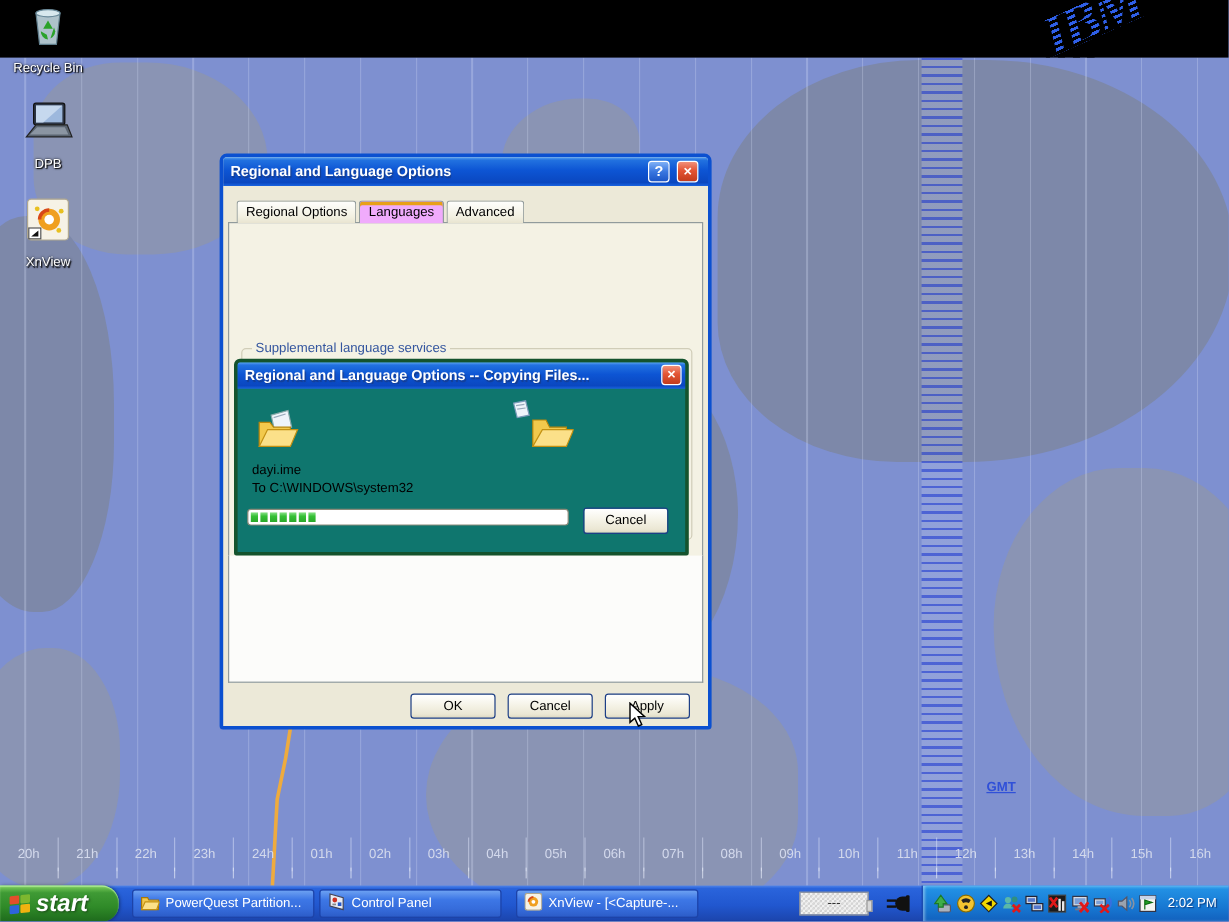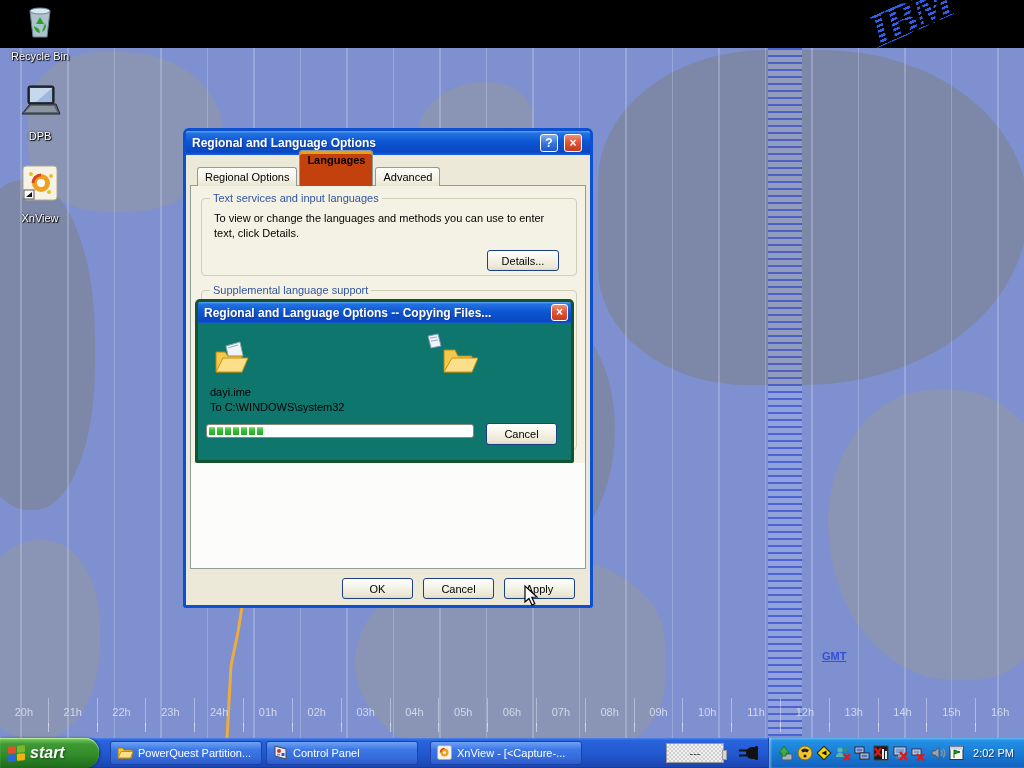--- a/index.html
+++ b/index.html
@@ -56,22 +56,22 @@
   .cap-help { background:linear-gradient(180deg,#7fb0f6 0%,#3a77e0 50%,#1d56c8 100%); }
 
   
   .main-dialog { position:absolute; left:183px; top:128px; width:410px; height:480px;
     border:3px solid #0b50d0; border-radius:6px 6px 3px 3px; background:#ece9d8; z-index:4; }
   .main-dialog .titlebar { border-radius:3px 3px 0 0; }
   .tabs { position:absolute; left:11px; top:32px; height:23px; display:flex; align-items:flex-end; z-index:2; }
   .tab { height:19px; padding:0 7px; font-size:11px; line-height:18px; color:#000;
     background:linear-gradient(180deg,#fefefc 0%,#f2f0e1 70%,#e8e4d0 100%);
     border:1px solid #919b9c; border-bottom:none; border-radius:3px 3px 0 0; margin-right:2px; cursor:pointer; }
-  .tab.active { height:36px; background:#c2410c; position:relative;
-    box-shadow:inset 0 3px 0 #e8a018; z-index:3;font-weight:bold; }
+  .tab.active { height:19px; background:#f0abfc; position:relative;
+    box-shadow:inset 0 3px 0 #e8a018; z-index:3; }
   .tabpage { position:absolute; left:4px; top:54px; width:396px; height:384px;
     background:#f4f2e4; border:1px solid #919b9c; z-index:1; }
   .groupbox { position:absolute; border:1px solid #d0cdb8; border-radius:4px; }
   .groupbox .gb-title { position:absolute; left:8px; top:-7px; background:#f4f2e4;
     padding:0 3px; font-size:11px; color:#33559e; white-space:nowrap; }
   .gb-body { font-size:11px; color:#000; line-height:15px; }
   .white-patch { position:absolute; left:4px; top:332px; width:396px; height:106px;
     background:#fcfcfa; border:1px solid #919b9c; border-top:none; z-index:2; }
   .dlg-buttons .xp-btnface { position:absolute; width:71px; height:21px; }
 
@@ -88,21 +88,21 @@
   
   .cursor { position:absolute; left:523px; top:585px; z-index:9; pointer-events:none; }
 
   
   .taskbar { position:absolute; left:0; bottom:0; width:1024px; height:30px; z-index:8;
     background:linear-gradient(180deg,#4f83e8 0%,#2a64dc 8%,#2157cf 55%,#1c46af 95%,#15389a 100%); }
   .start-btn { position:absolute; left:0; top:0; width:99px; height:30px; border-radius:0 14px 14px 0;
     background:linear-gradient(180deg,#7fd05e 0%,#3f9a35 20%,#2f8a28 60%,#1e6a1c 100%);
     box-shadow:inset 0 1px 1px #b8f0a0, 1px 0 3px rgba(0,0,0,0.4);
     display:flex; align-items:center; gap:5px; padding-left:8px; cursor:pointer; }
-  .start-btn .s-lbl { color:#fff; font-size:16px; font-weight:bold; font-style:italic;
+  .start-btn .s-lbl { color:#fff; font-size:20px; font-weight:bold; font-style:italic;
     text-shadow:1px 1px 2px #1c4a18;text-align:right; }
   .winflag { display:grid; grid-template-columns:8px 8px; grid-template-rows:7px 7px; gap:1px;
     transform:skewY(-6deg); }
   .winflag i { border-radius:1px; }
   .task-btn { position:absolute; top:3px; height:24px; width:152px; border-radius:3px;
     background:linear-gradient(180deg,#6ea2f2 0%,#3d77e6 35%,#366cdb 70%,#2c5cc8 100%);
     border:1px solid #1d43a8; display:flex; align-items:center; gap:5px; padding:0 6px;
     color:#fff; font-size:11px; cursor:pointer; }
   .task-btn .t-lbl { white-space:nowrap; overflow:hidden; text-overflow:ellipsis; }
   .battery-box { position:absolute; left:666px; top:5px; width:58px; height:20px;
@@ -264,27 +264,22 @@
     <div class="cap-btn cap-help" style="right:32px;">?</div>
     <div class="cap-btn cap-close" style="right:8px;">×</div>
 
     <div class="tabs">
       <div class="tab">Regional Options</div>
       <div class="tab active">Languages</div>
       <div class="tab">Advanced</div>
     </div>
 
     <div class="tabpage">
-      <div class="groupbox" style="left:10px; top:12px; width:376px; height:78px;">
-        <span class="gb-title">Text services and input languages</span>
-        <div class="gb-body" style="position:absolute; left:12px; top:12px; width:352px;">To view or change the languages and methods you can use to enter text, click Details.</div>
-        <button class="xp-btnface" style="position:absolute; left:285px; top:51px; width:72px; height:21px;">Details...</button>
-      </div>
       <div class="groupbox" style="left:10px; top:104px; width:376px; height:160px;">
-        <span class="gb-title">Supplemental language support</span>
+        <span class="gb-title">Supplemental language services</span>
       </div>
     </div>
 
     <div class="white-patch"></div>
 
     <div class="dlg-buttons">
       <button class="xp-btnface" style="left:156px; top:447px;">OK</button>
       <button class="xp-btnface" style="left:237px; top:447px;">Cancel</button>
       <button class="xp-btnface" style="left:318px; top:447px;">Apply</button>
     </div>

